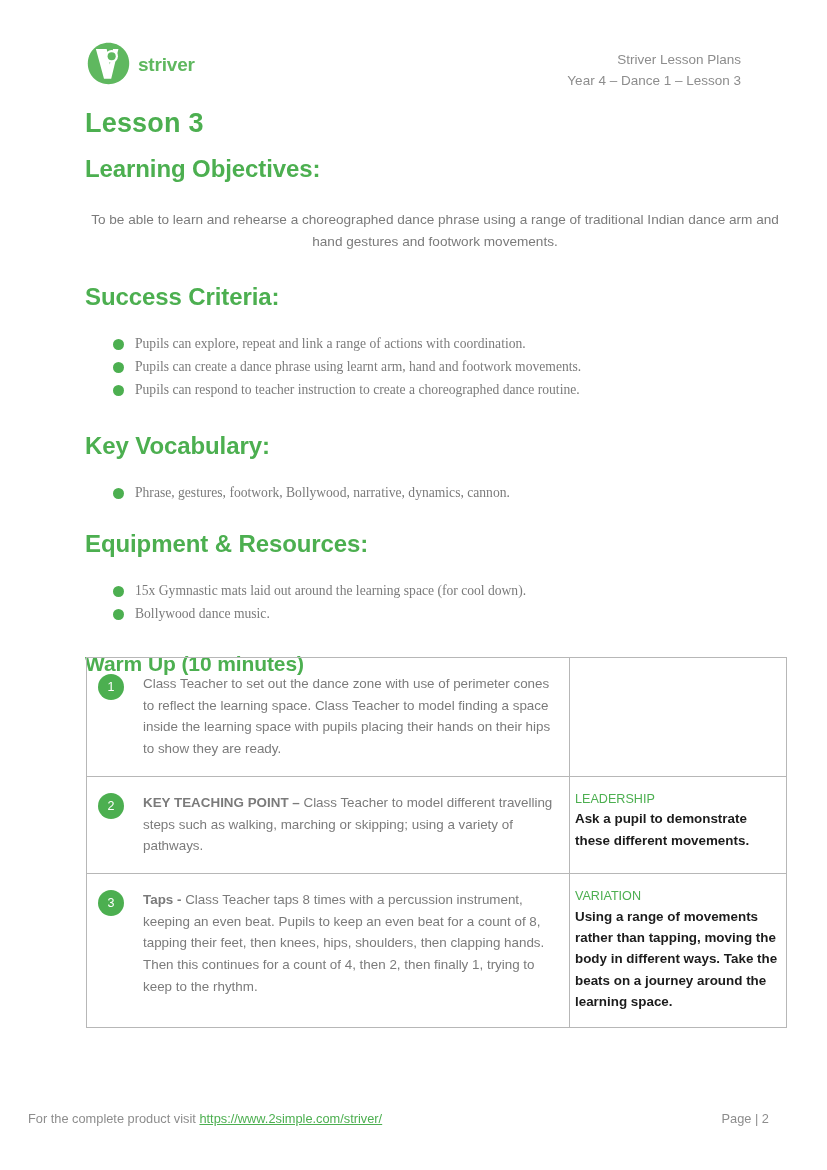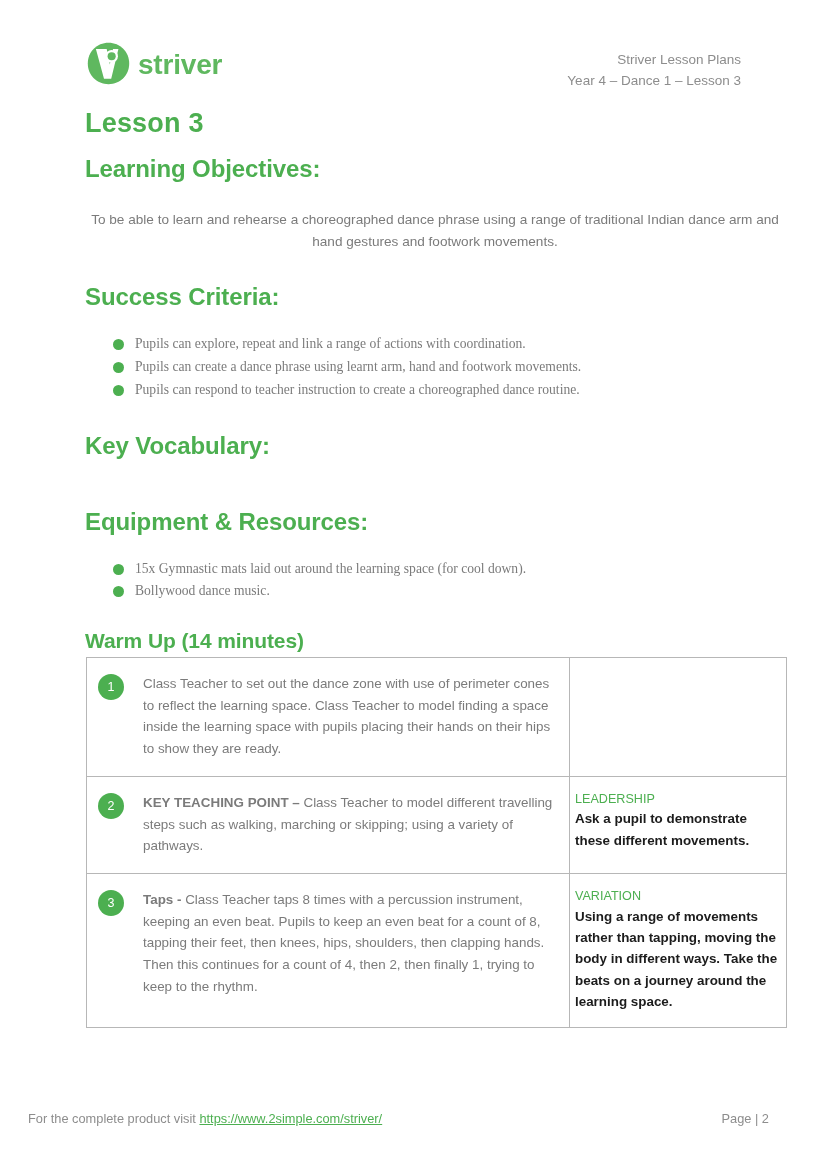--- a/index.html
+++ b/index.html
@@ -36,21 +36,21 @@
     align-items: center;
     gap: 7px;
   }
   .brand-mark {
     width: 45px;
     height: 45px;
     flex: 0 0 45px;
     display: block;
   }
   .brand-word {
-    font-size: 28px;
+    font-size: 19px;
     font-weight: bold;
     color: #5fb85f;
     letter-spacing: -0.2px;
     line-height: 1;
     position: relative;
     top: 1px;
   }
   .doc-meta {
     position: absolute;
     right: 86px;
@@ -251,37 +251,43 @@
       </li>
       <li>
         <span class="dot"></span>
         <span>Pupils can respond to teacher instruction to create a choreographed dance routine.</span>
       </li>
     </ul>
 
     <div class="gap-30"></div>
     <h2 class="section-heading">Key Vocabulary:</h2>
     <div class="gap-22"></div>
+    <ul class="bullets">
+      <li>
+        <span class="dot"></span>
+        <span>Phrase, gestures, footwork, Bollywood, narrative, dynamics, cannon.</span>
+      </li>
+    </ul>
 
     <div class="gap-26"></div>
     <h2 class="section-heading">Equipment &amp; Resources:</h2>
     <div class="gap-22"></div>
     <ul class="bullets">
       <li>
         <span class="dot"></span>
         <span>15x Gymnastic mats laid out around the learning space (for cool down).</span>
       </li>
       <li>
         <span class="dot"></span>
         <span>Bollywood dance music.</span>
       </li>
     </ul>
 
     <div class="gap-26"></div>
-    <h2 class="section-heading" style="font-size:21px;">Warm Up (14 minutes)</h2>
+    <h2 class="section-heading" style="font-size:21px;">Warm Up (10 minutes)</h2>
   </div>
 
   <table class="activity-table">
     <colgroup>
       <col class="col-main">
         <col class="col-side">
     </colgroup>
     <tbody>
       <tr>
         <td>

